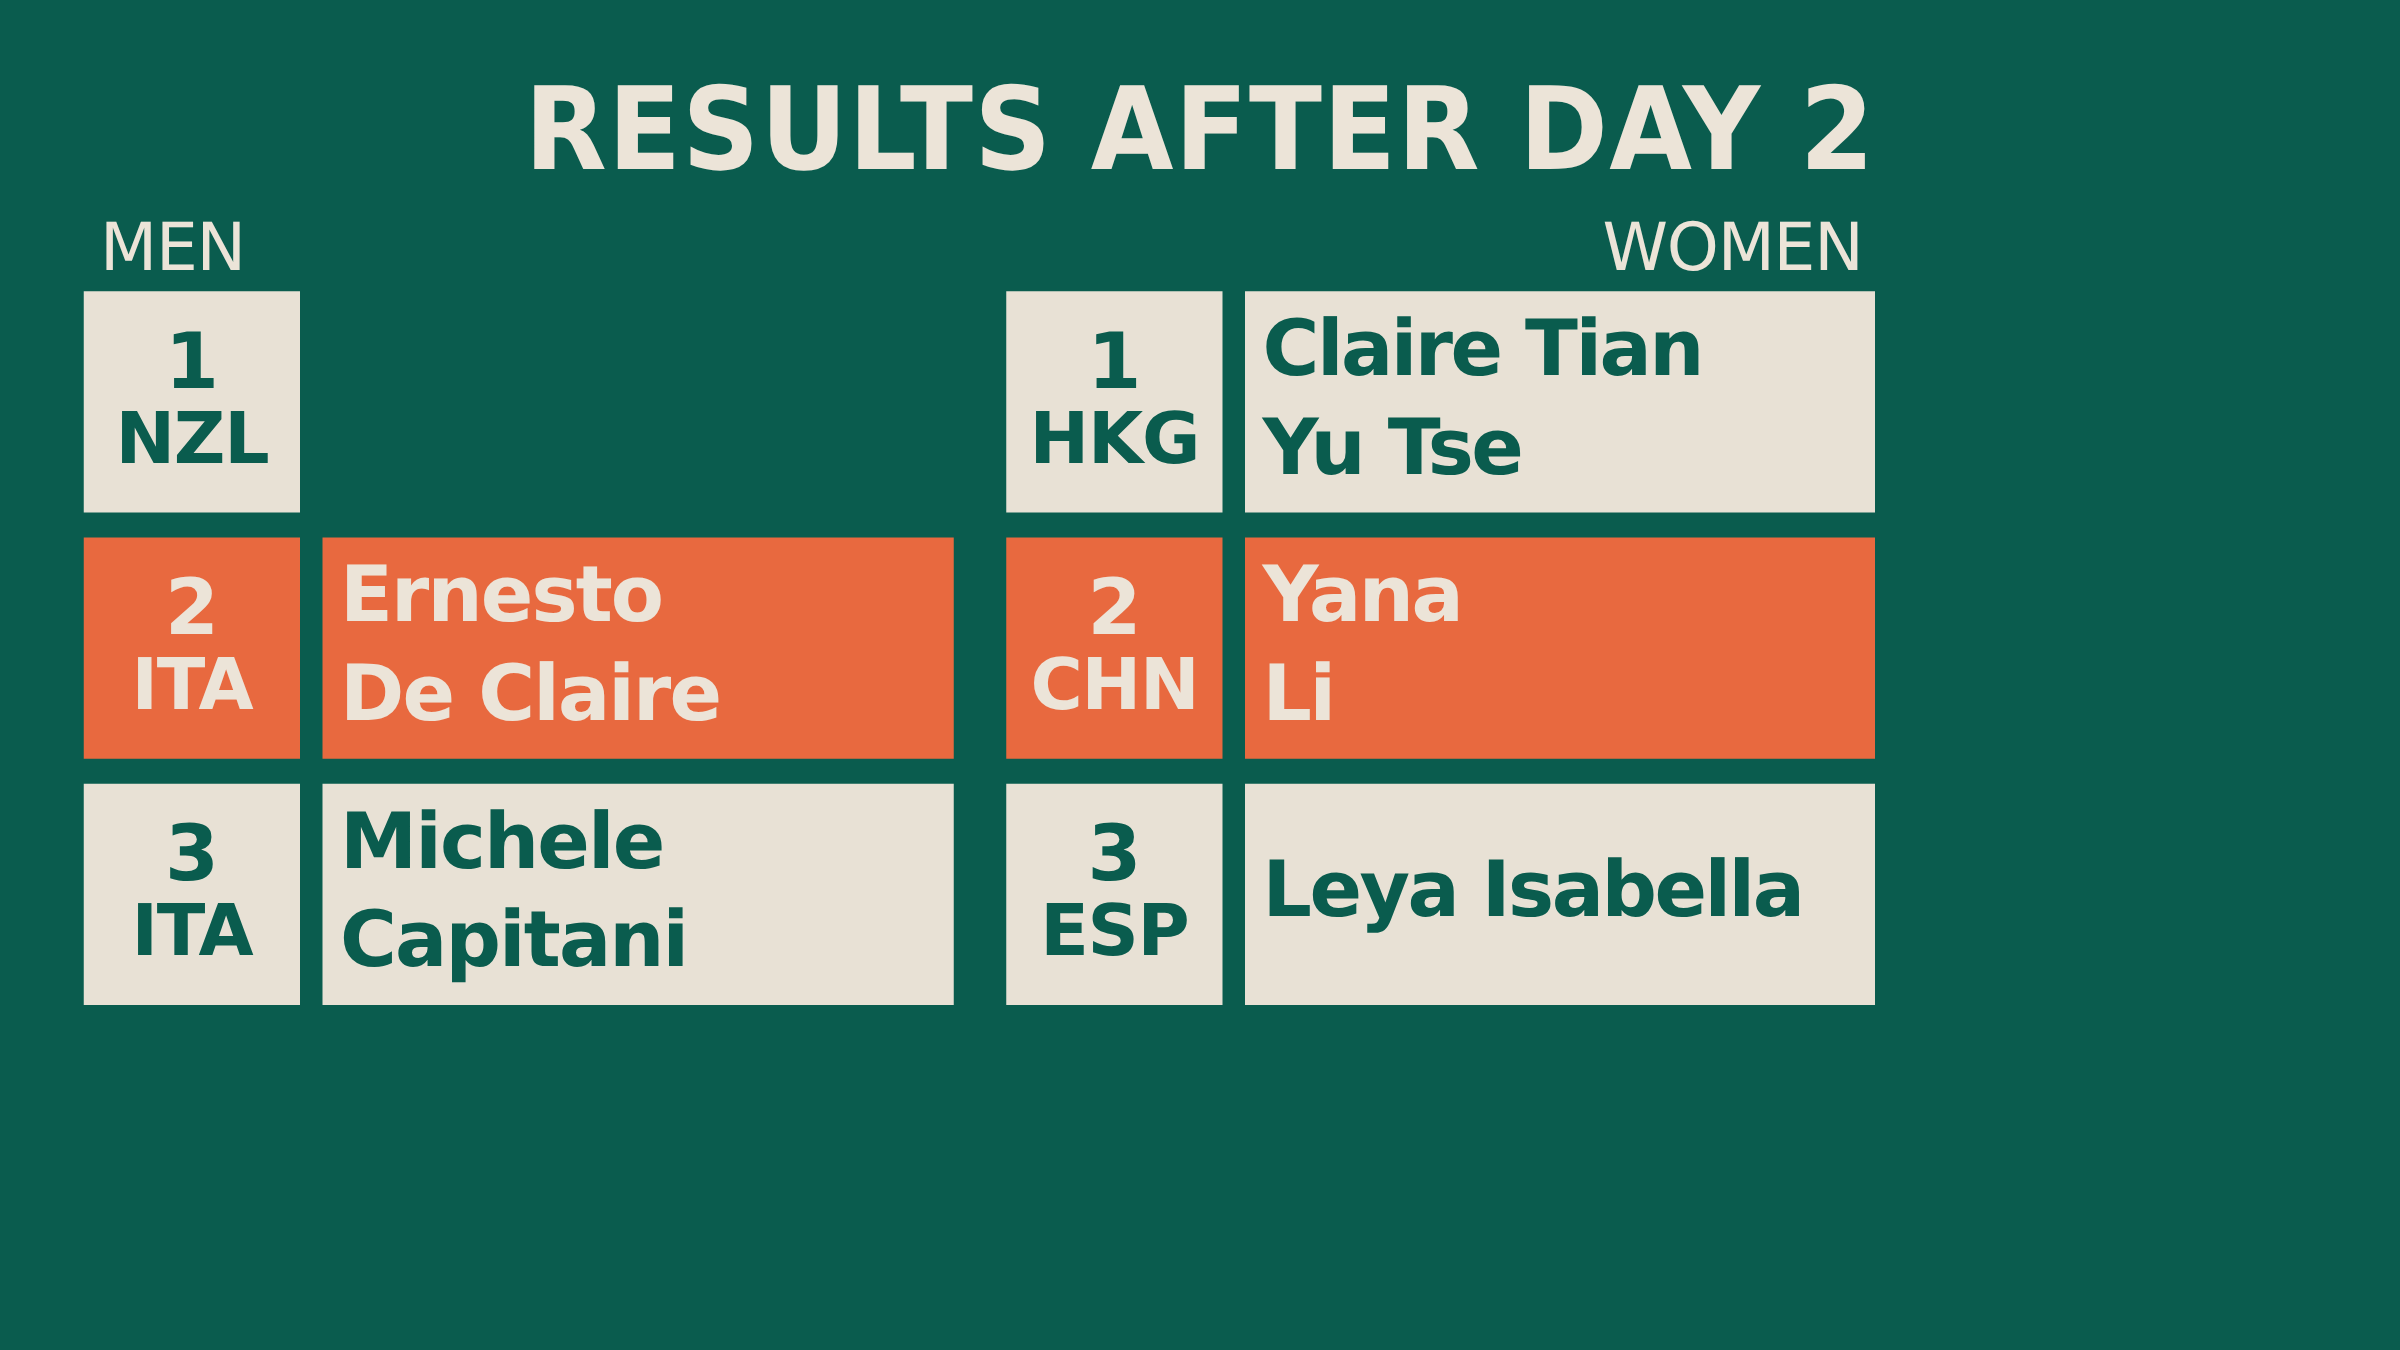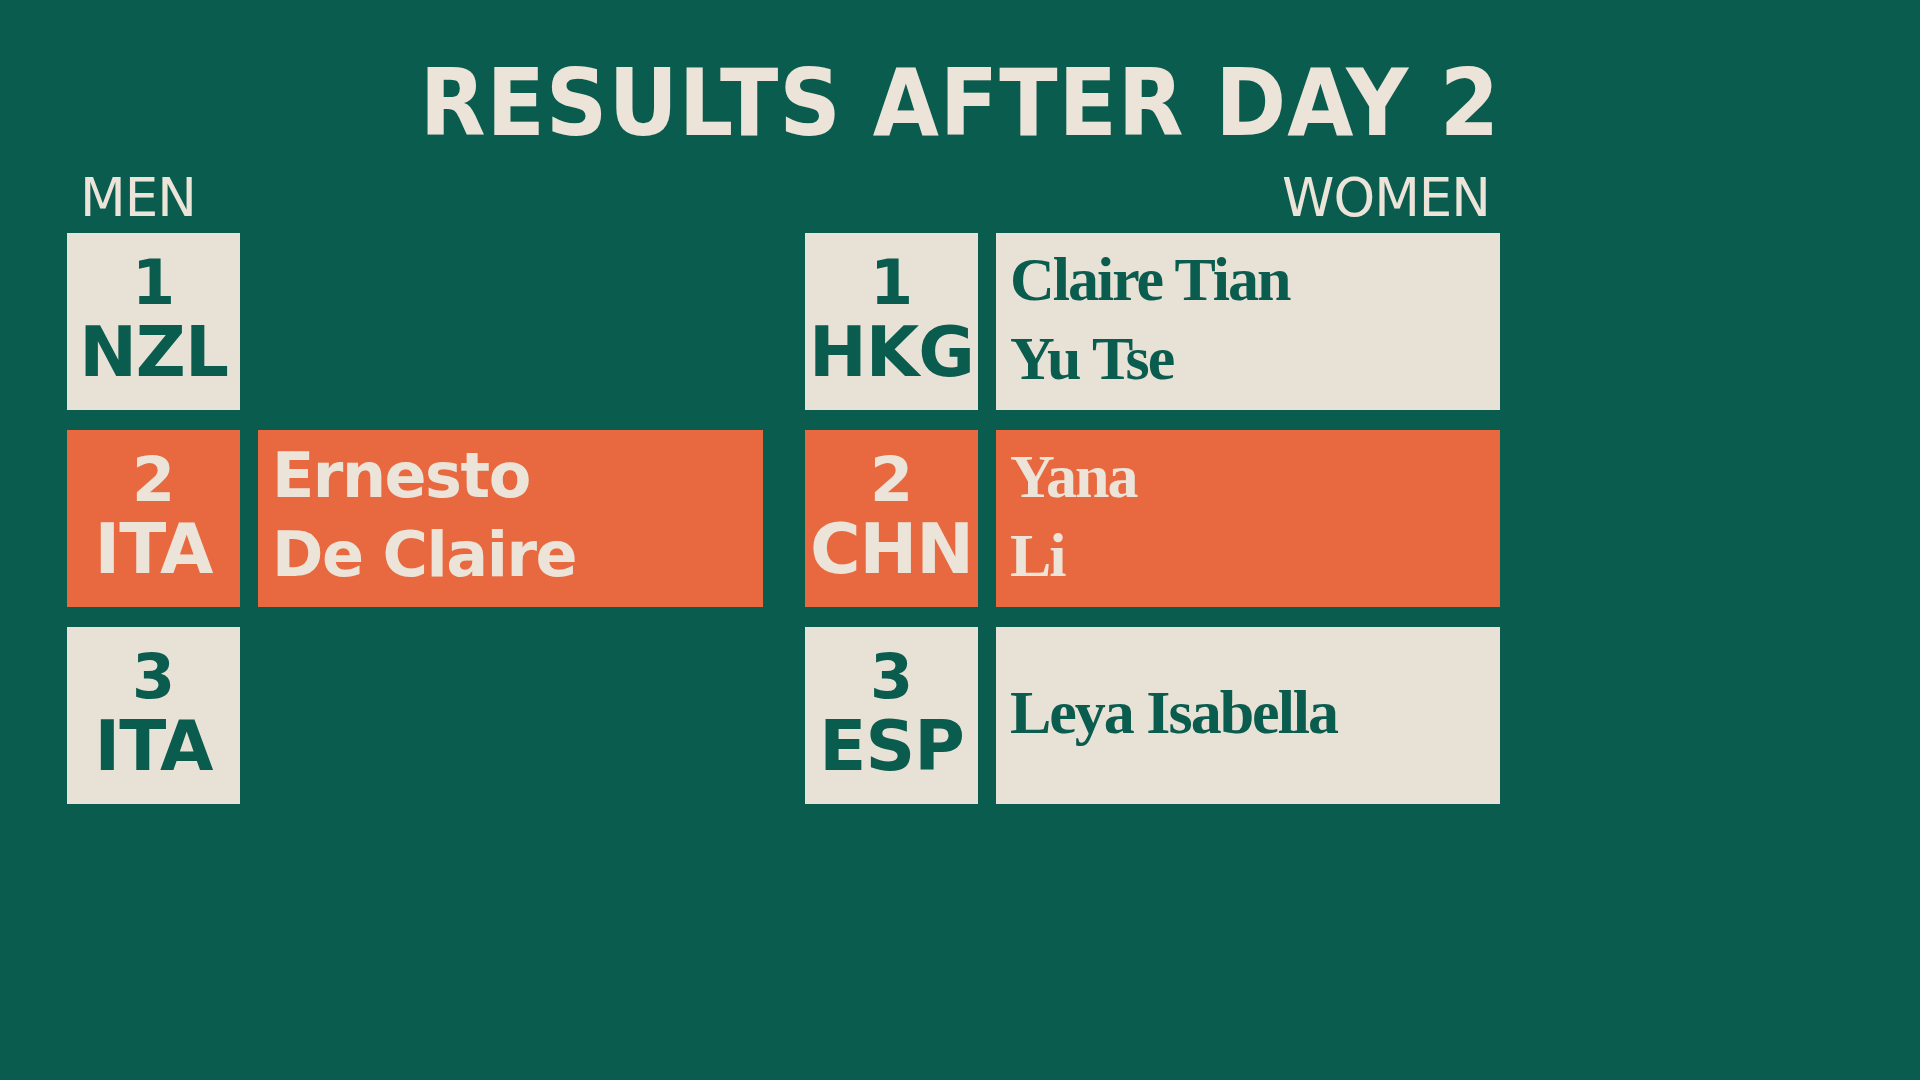--- a/index.html
+++ b/index.html
@@ -93,35 +93,35 @@
   .rank-num {
     font-family:"DejaVu Sans", sans-serif;
     font-weight:bold;
     font-size:62px;
     line-height:1.02;
     letter-spacing:0px;
   }
   .rank-ctry {
     font-family:"DejaVu Sans", sans-serif;
     font-weight:bold;
-    font-size:69px;
+    font-size:57px;
     line-height:1.05;
     letter-spacing:-1px;
     margin-top:2px;
   }
   .name-line {
     font-family:"DejaVu Sans", sans-serif;
     font-weight:bold;
     font-size:62px;
     line-height:1.26;
     letter-spacing:-1.5px;
     white-space:nowrap;
   }
   
-  .col.women .row .name-line { letter-spacing:-2px;font-family:Liberation Serif, serif; }
+  .col.women .row .name-line { letter-spacing:-2px; }
 </style>
 </head>
 <body>
 
 <div class="stage">
 
   <div class="title">RESULTS AFTER DAY 2</div>
 
   <div class="gender-head men">MEN</div>
 
@@ -145,20 +145,24 @@
         <div class="name-line">Ernesto</div>
         <div class="name-line">De Claire</div>
       </div>
     </div>
 
     <div class="row light">
       <div class="rank-box">
         <div class="rank-num">3</div>
         <div class="rank-ctry">ITA</div>
       </div>
+      <div class="name-box">
+        <div class="name-line">Michele</div>
+        <div class="name-line">Capitani</div>
+      </div>
     </div>
 
   </div>
 
   <div class="col women">
 
     <div class="row light">
       <div class="rank-box">
         <div class="rank-num">1</div>
         <div class="rank-ctry">HKG</div>

